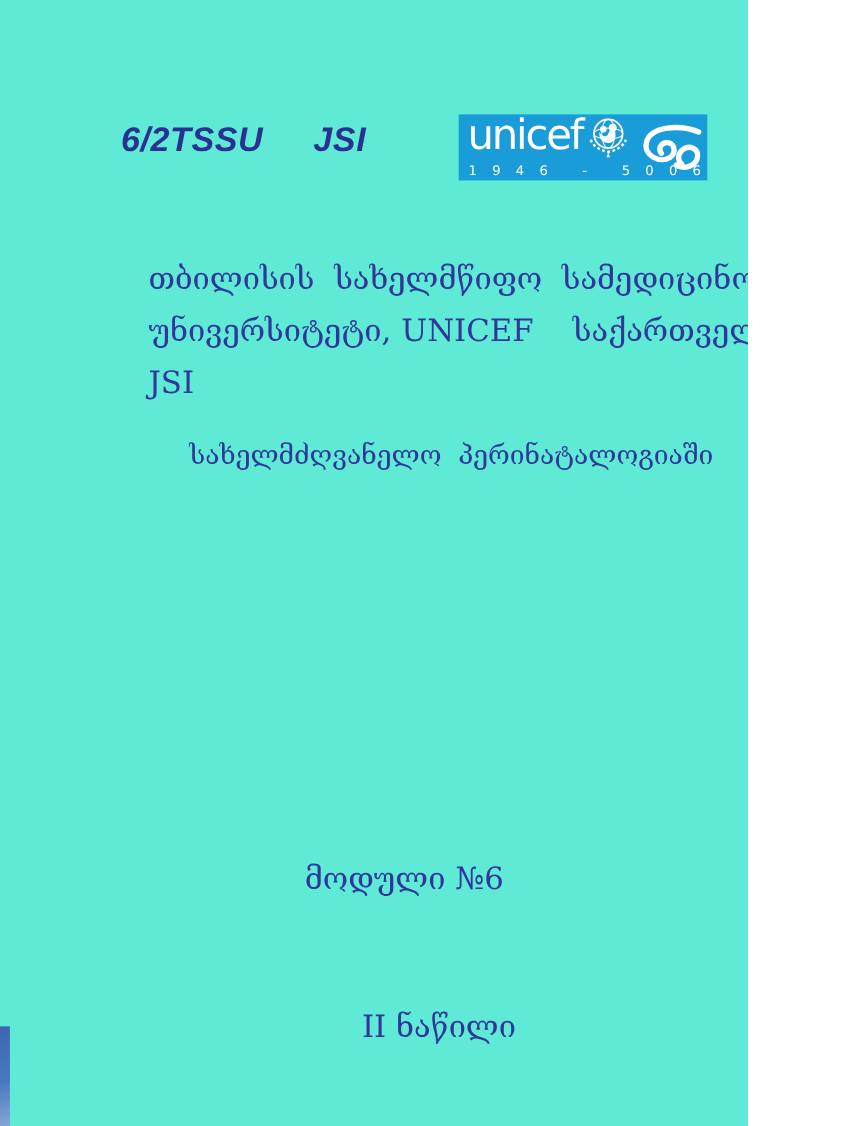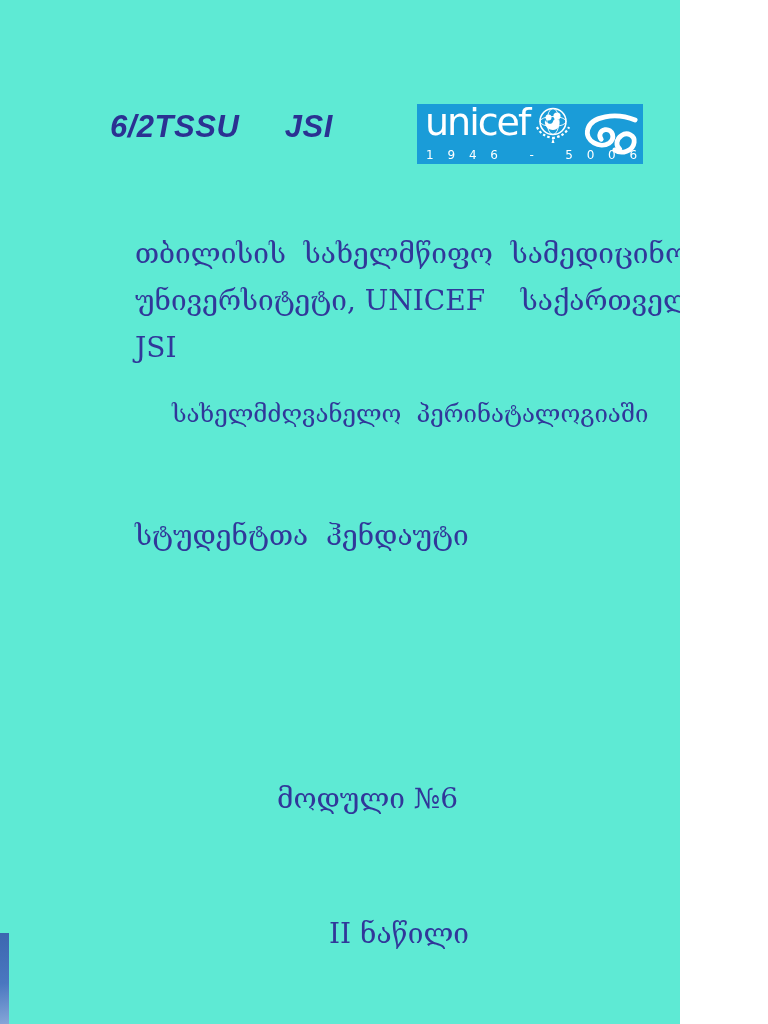--- a/index.html
+++ b/index.html
@@ -108,21 +108,20 @@
       </svg>
     </span>
   </div>
 
   <div class="affiliation">თბილისის  სახელმწიფო  სამედიცინო
 უნივერსიტეტი, UNICEF    საქართველო,
 JSI</div>
 
   <div class="doc-title">სახელმძღვანელო  პერინატალოგიაში</div>
 
-  <div class="doc-subtitle">სტუდენტთა  ჰენდაუტი</div>
 
   <div class="module-block">
     <div class="module-line">მოდული №6</div>
     <div class="part-line">II ნაწილი</div>
   </div>
 
   <div class="corner-bar"></div>
 
 </div>
 

